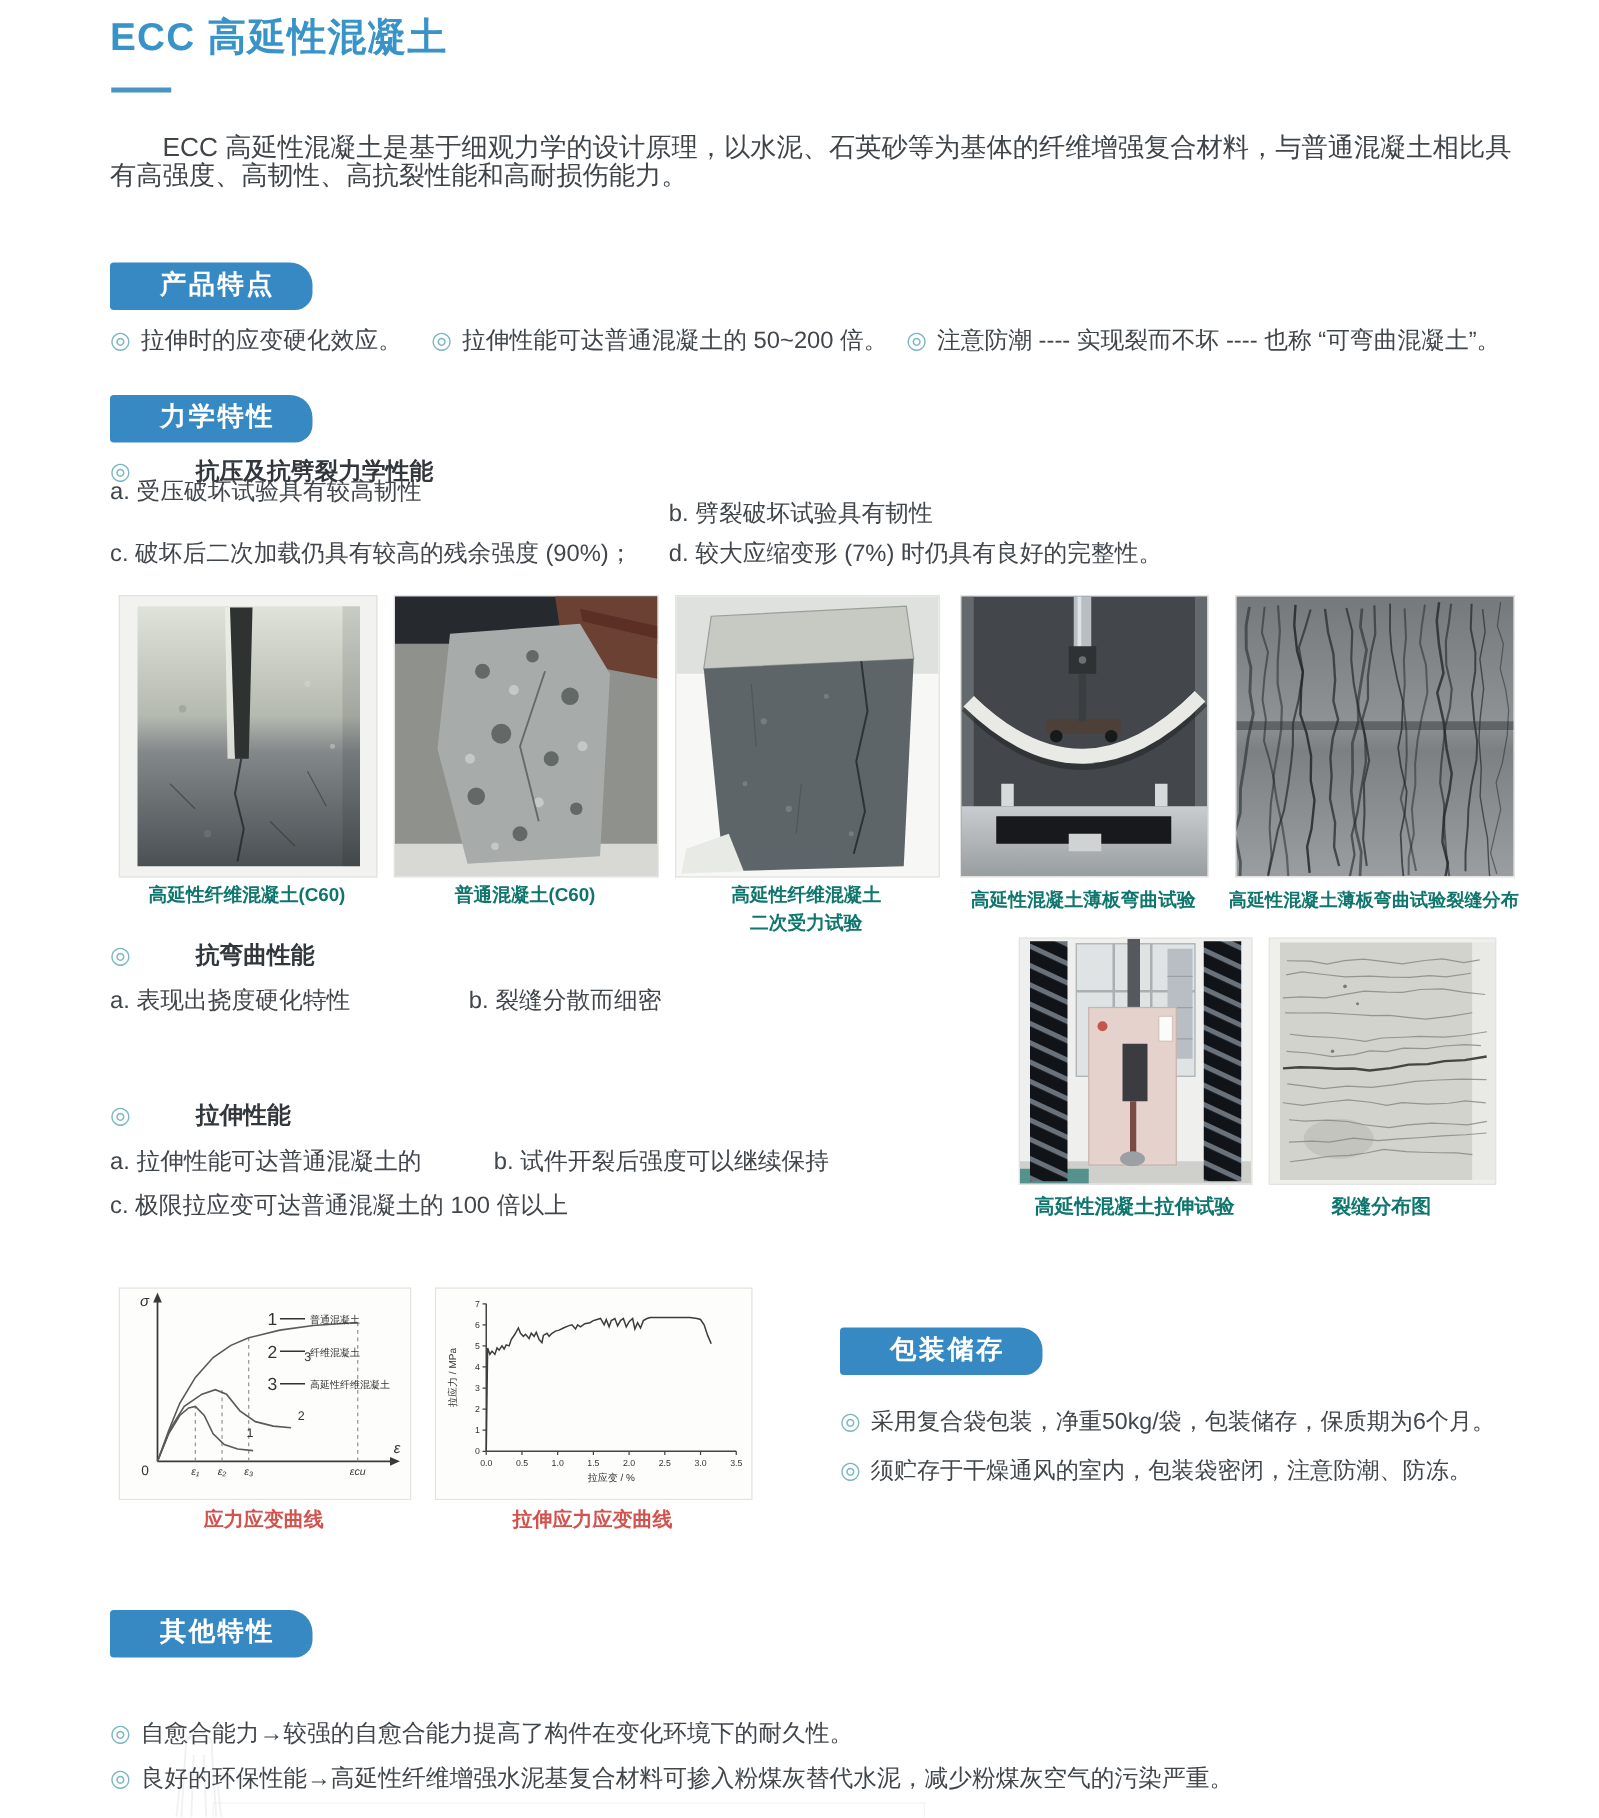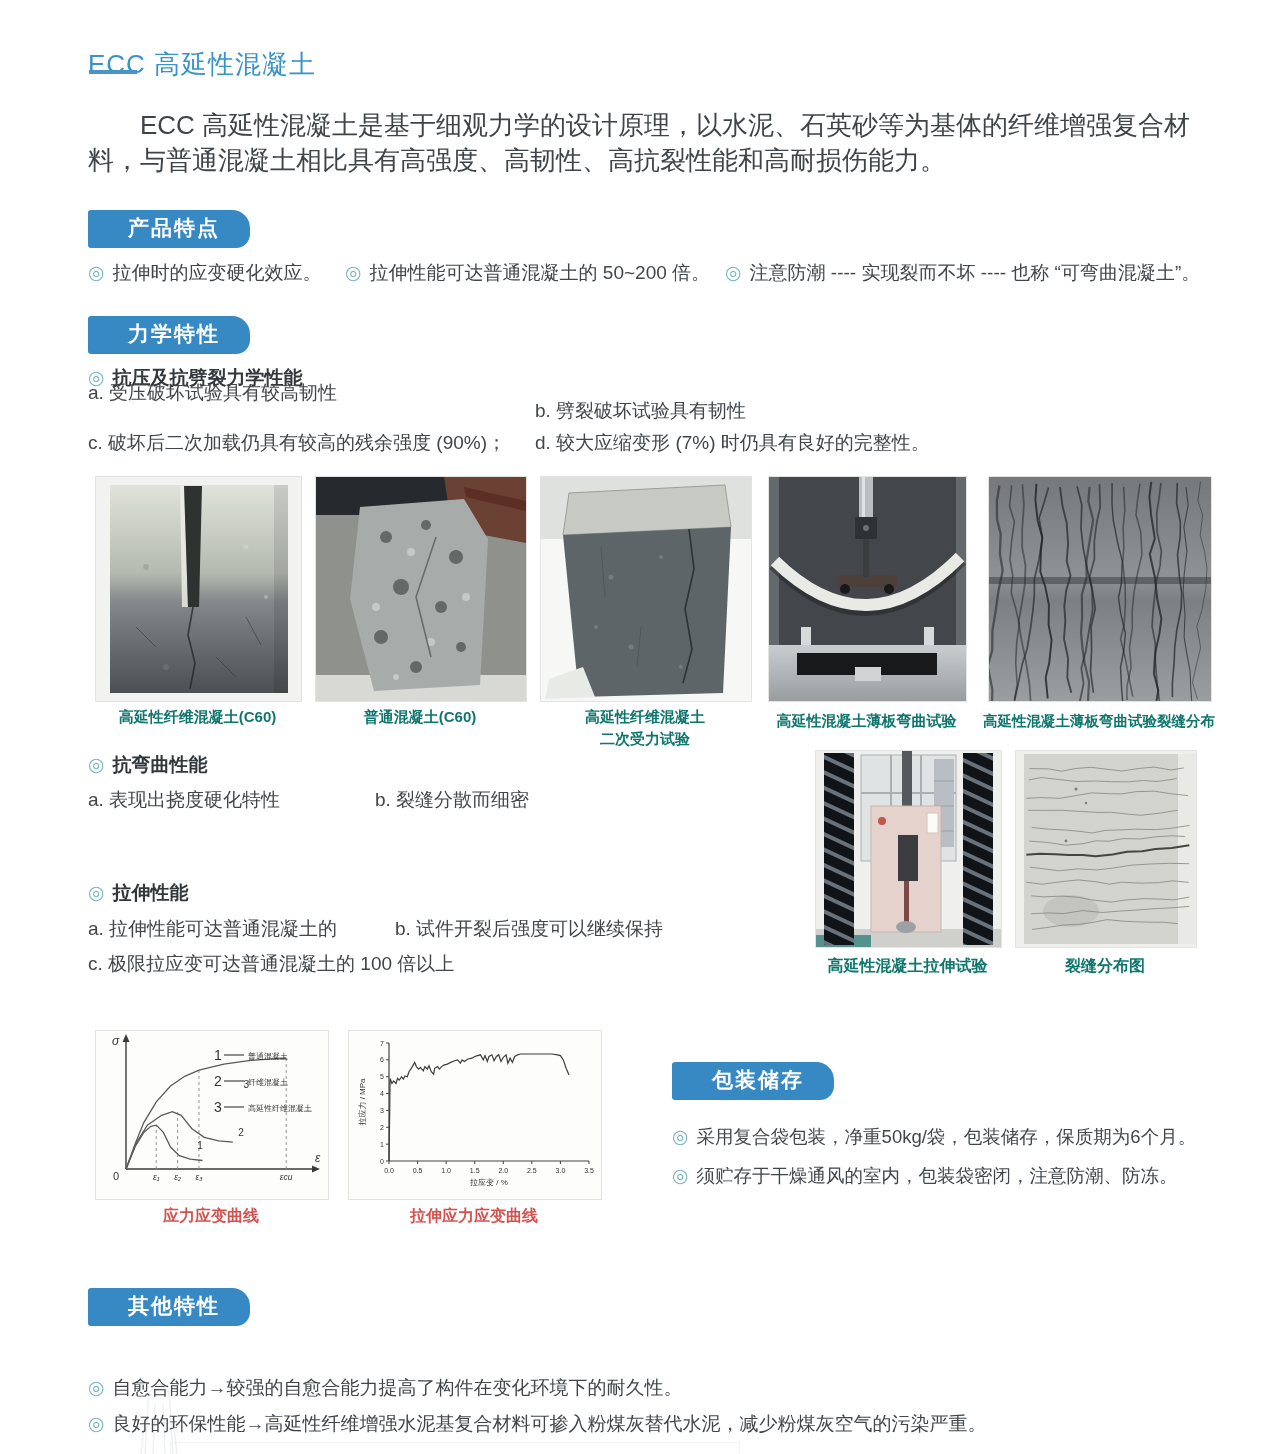--- a/index.html
+++ b/index.html
@@ -1,29 +1,29 @@
 <!DOCTYPE html>
 <html><head>
 <meta charset="utf-8">
 <style>
   html,body{margin:0;padding:0;background:#ffffff;}
   .page{position:relative;width:1279px;height:1454px;background:#fff;overflow:hidden;
         font-family:"Liberation Sans","DejaVu Sans",sans-serif;color:#41464b;}
   .abs{position:absolute;}
-  .title{font-size:26px;font-weight:400;color:#3793c8;letter-spacing:1px;margin-top:38px;}
+  .title{font-size:31px;font-weight:700;color:#3793c8;letter-spacing:1px;}
   .underline{background:#4a94c4;height:4px;width:48px;}
-  .intro{width:1124px;font-size:26px;line-height:35px;text-indent:2em;color:#3f4449;}
+  .intro{width:1124px;font-size:21px;line-height:22px;text-indent:2em;color:#3f4449;}
   .sec-head{height:41px;}
   .sec-tab{position:absolute;left:0;top:0;background:#3789c4;color:#fff;font-weight:700;
            font-size:21px;letter-spacing:2px;padding:7px 30px 9px 40px;
            border-radius:3px 18px 14px 3px;z-index:2;line-height:22px;}
   .sec-rule{position:absolute;left:0;bottom:0;height:3px;background:#3488be;z-index:1;}
   .li{position:absolute;font-size:19px;line-height:26px;white-space:nowrap;color:#41464b;}
   .dot{color:#79b7c3;margin-right:8px;font-size:19px;}
-  .b{font-weight:700;color:#32373c;}
+  .b{font-weight:700;color:#32373c;margin-left:44px;}
   .sub{position:absolute;font-size:19px;color:#41464b;white-space:nowrap;}
   .photo{position:absolute;border:1px solid #e3e4e1;background:#eee;overflow:hidden;}
   .photo svg{display:block;}
   .pcap{position:absolute;text-align:center;color:#0f766e;font-size:15px;font-weight:600;
         white-space:pre-line;line-height:22px;}
   .chartbox{position:absolute;background:#fdfdfc;border:1px solid #e2e2df;}
   .ccap{position:absolute;text-align:center;color:#d4524e;font-size:16px;font-weight:600;}
   .ghost{position:absolute;z-index:0;opacity:0.55;}
   .z1{z-index:1;}
 </style>

